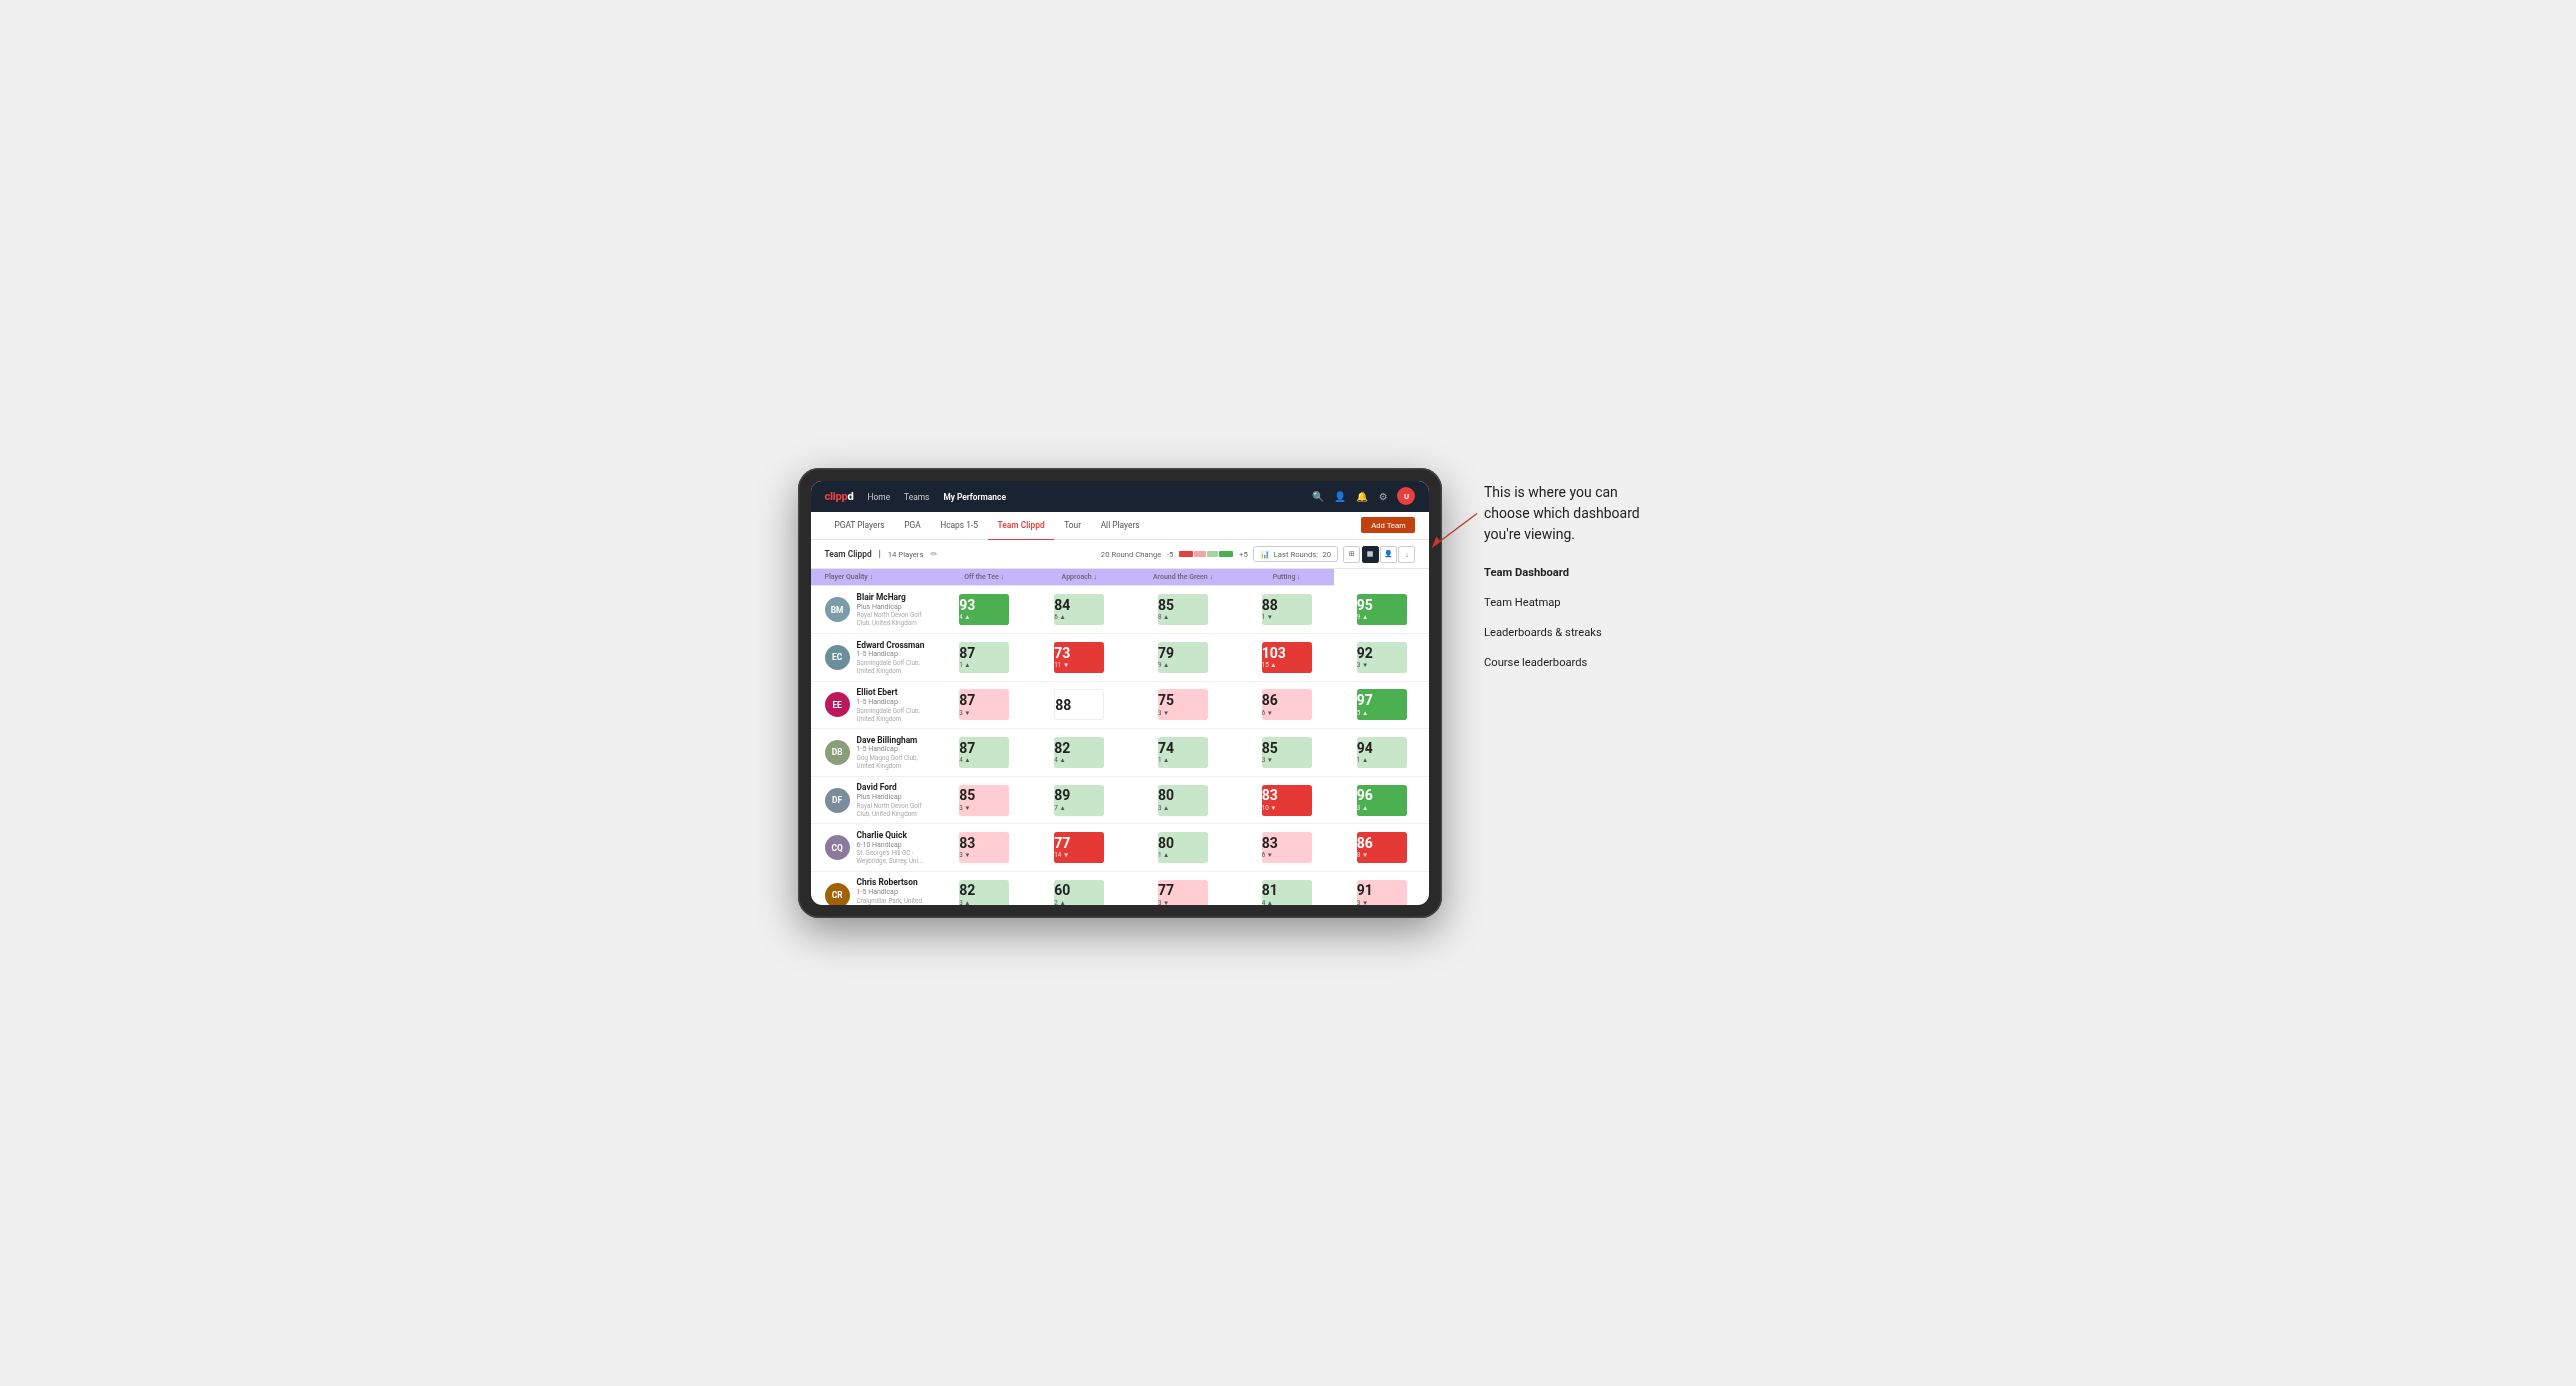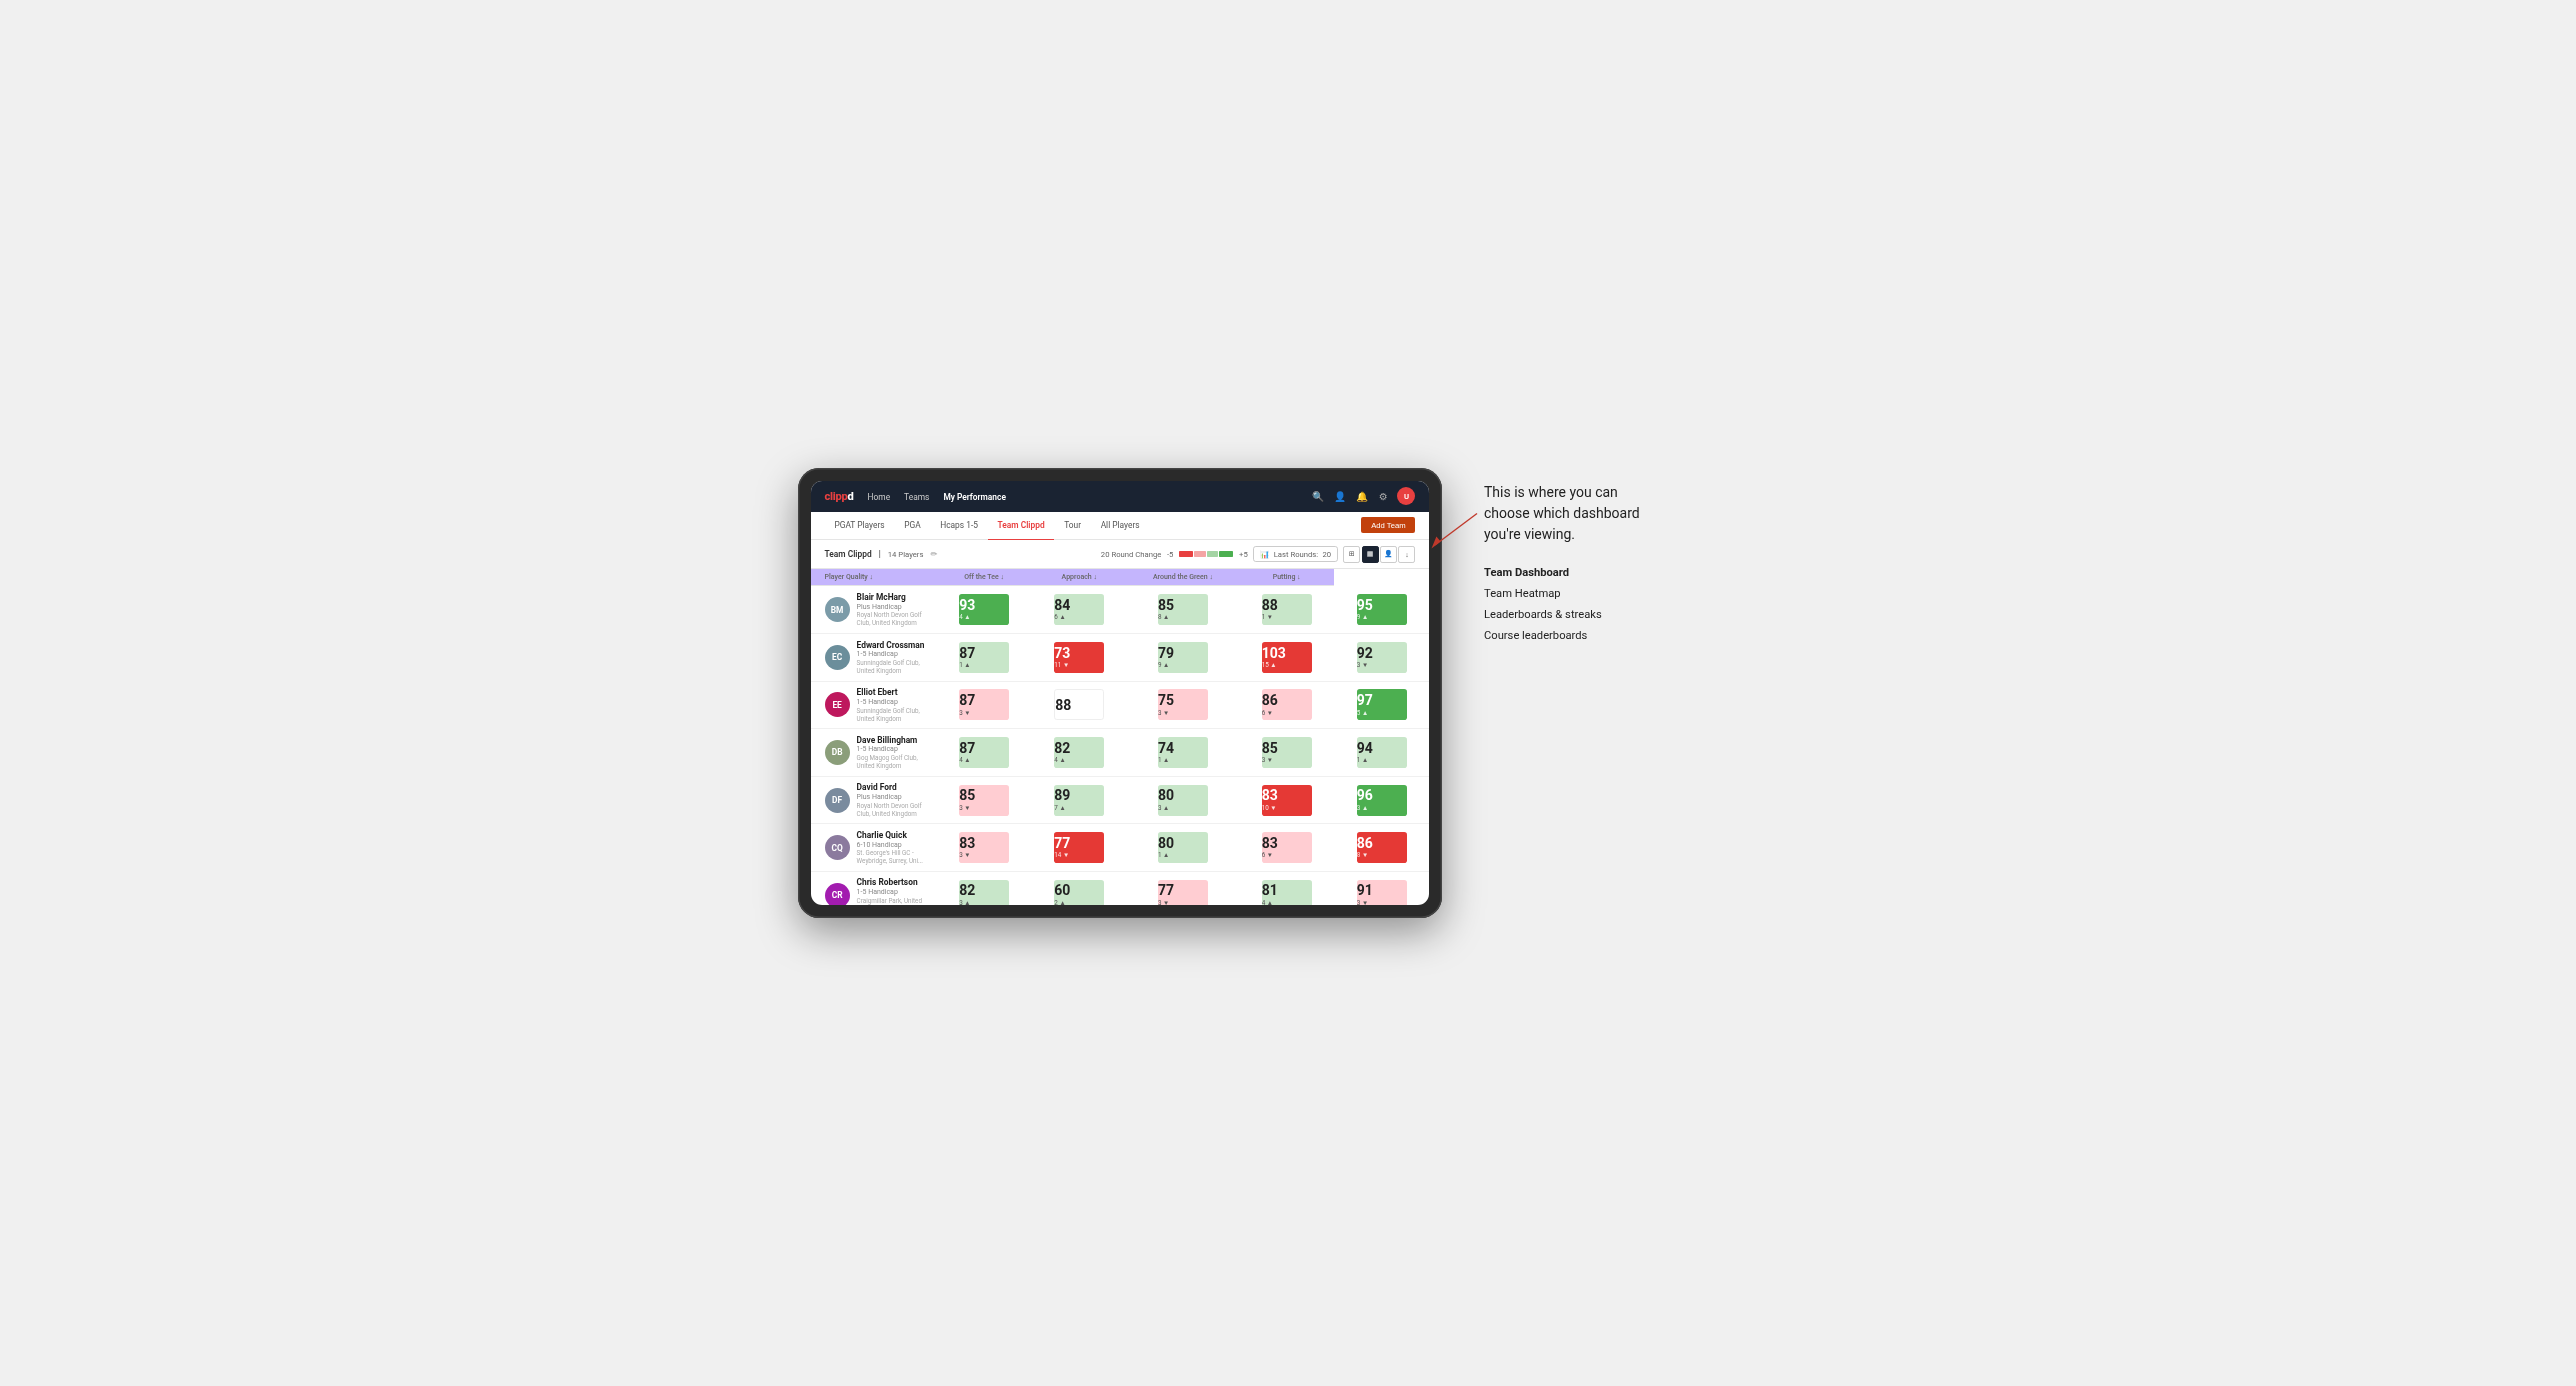--- a/index.html
+++ b/index.html
@@ -347,21 +347,21 @@
       top: 42px;
       left: -56px;
       width: 56px;
       height: 42px;
     }
 
     .menu-items {
       margin-top: 14px;
       display: flex;
       flex-direction: column;
-      gap: 8px;
+      gap: 17px;
     }
 
     .menu-item-label {
       font-size: 11.2px;
       color: #222;
       font-weight: 400;
     }
 
     .menu-item-label.active {
       font-weight: 700;
@@ -653,21 +653,21 @@
                     <div class="metric-change">6 ▼</div>
                   </div></td>
                 <td class="metric-cell"><div class="metric-box red">
                     <div class="metric-score">86</div>
                     <div class="metric-change">8 ▼</div>
                   </div></td>
               </tr>
               <tr>
                 <td>
                   <div class="player-cell">
-                    <div class="player-avatar" style="background: #a21caf; color: rgb(255, 255, 255); font-size: 8.4px; font-weight: 700;">CR</div>
+                    <div class="player-avatar" style="background: #a16207; color: rgb(255, 255, 255); font-size: 8.4px; font-weight: 700;">CR</div>
                     <div class="player-info">
                       <div class="name">Chris Robertson</div>
                       <div class="handicap">1-5 Handicap</div>
                       <div class="club">Craigmillar Park, United Kingdom</div>
                     </div>
                   </div>
                 </td>
                 <td class="metric-cell"><div class="metric-box lt-green">
                     <div class="metric-score">82</div>
                     <div class="metric-change">3 ▲</div>

